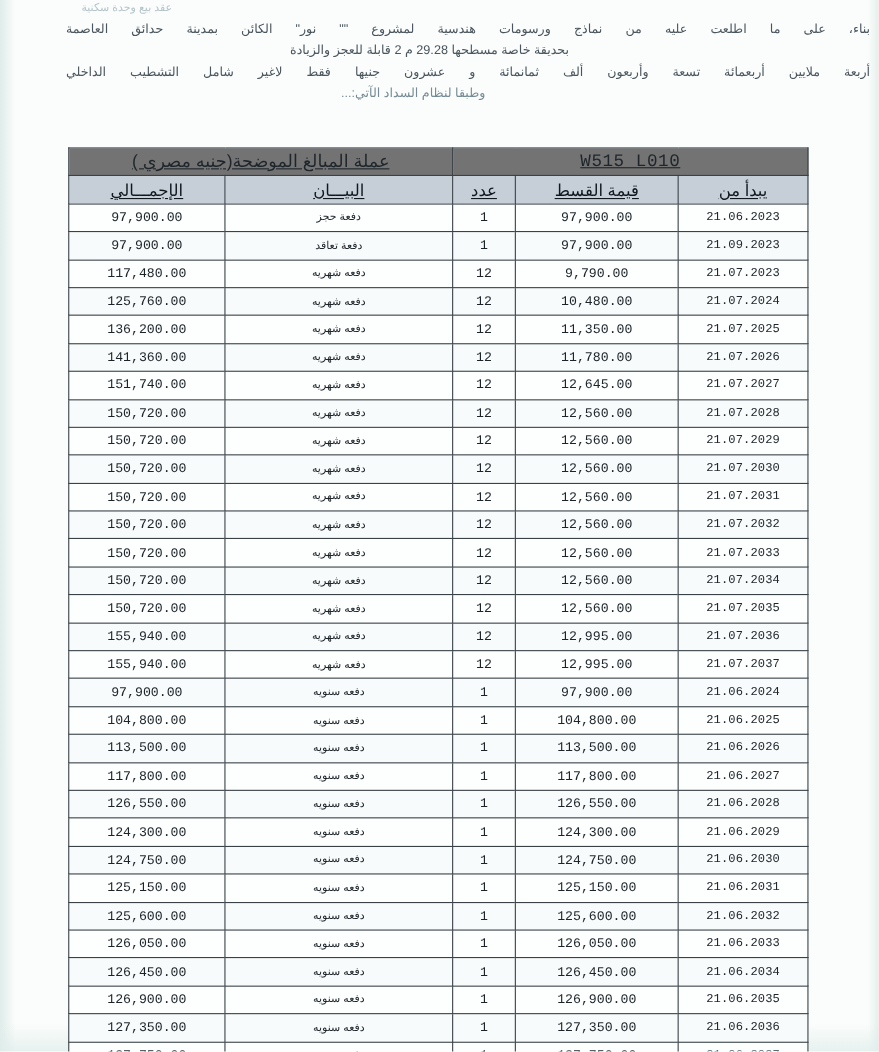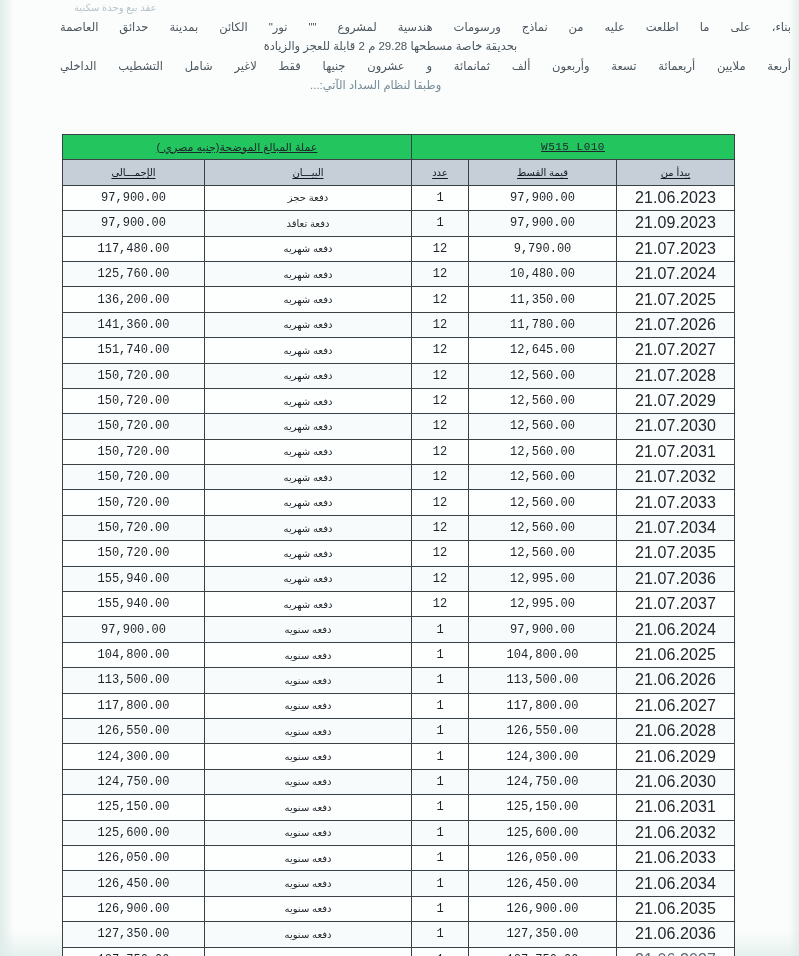--- a/index.html
+++ b/index.html
@@ -87,54 +87,54 @@
     border: 1px solid #3a4248;
     padding: 0;
     height: 24.4px;
     text-align: center;
     vertical-align: middle;
     font-weight: normal;
   }
   
   .meta-row td {
     height: 15px;
-    background: #22c55e;
+    background: #737373;
     border-bottom: 1px solid #5c666e;
-    font-size: 11px;
+    font-size: 16px;
     color: #1f262b;
     letter-spacing: .5px;
   }
   .meta-codes {
     font-family: "Liberation Mono", "DejaVu Sans Mono", monospace;
     letter-spacing: 3px;
     text-decoration: underline;
     font-size: 10.5px;
   }
   .meta-currency {
     direction: rtl;
     font-size: 11px;
     letter-spacing: 1px;
     text-decoration: underline;
   }
   
   .head-row th {
     height: 20px;
     background: #c6ced8;
     color: #10181e;
-    font-size: 10px;
+    font-size: 15px;
     letter-spacing: 1.3px;
     text-decoration: underline;
     text-underline-offset: 2px;
     border-bottom: 1px solid #2f373d;
     margin-left: 14px;
   }
   
   .c-date {
-    font-family: Liberation Sans, sans-serif;
-    font-size: 16px;
+    font-family: Liberation Mono, monospace;
+    font-size: 11px;
     letter-spacing: .1px;
     color: #20272c;
   }
   .c-inst {
     font-family: "Liberation Mono", "DejaVu Sans Mono", monospace;
     font-size: 12px;
     color: #1d2429;
   }
   .c-count {
     font-family: "Liberation Mono", "DejaVu Sans Mono", monospace;

